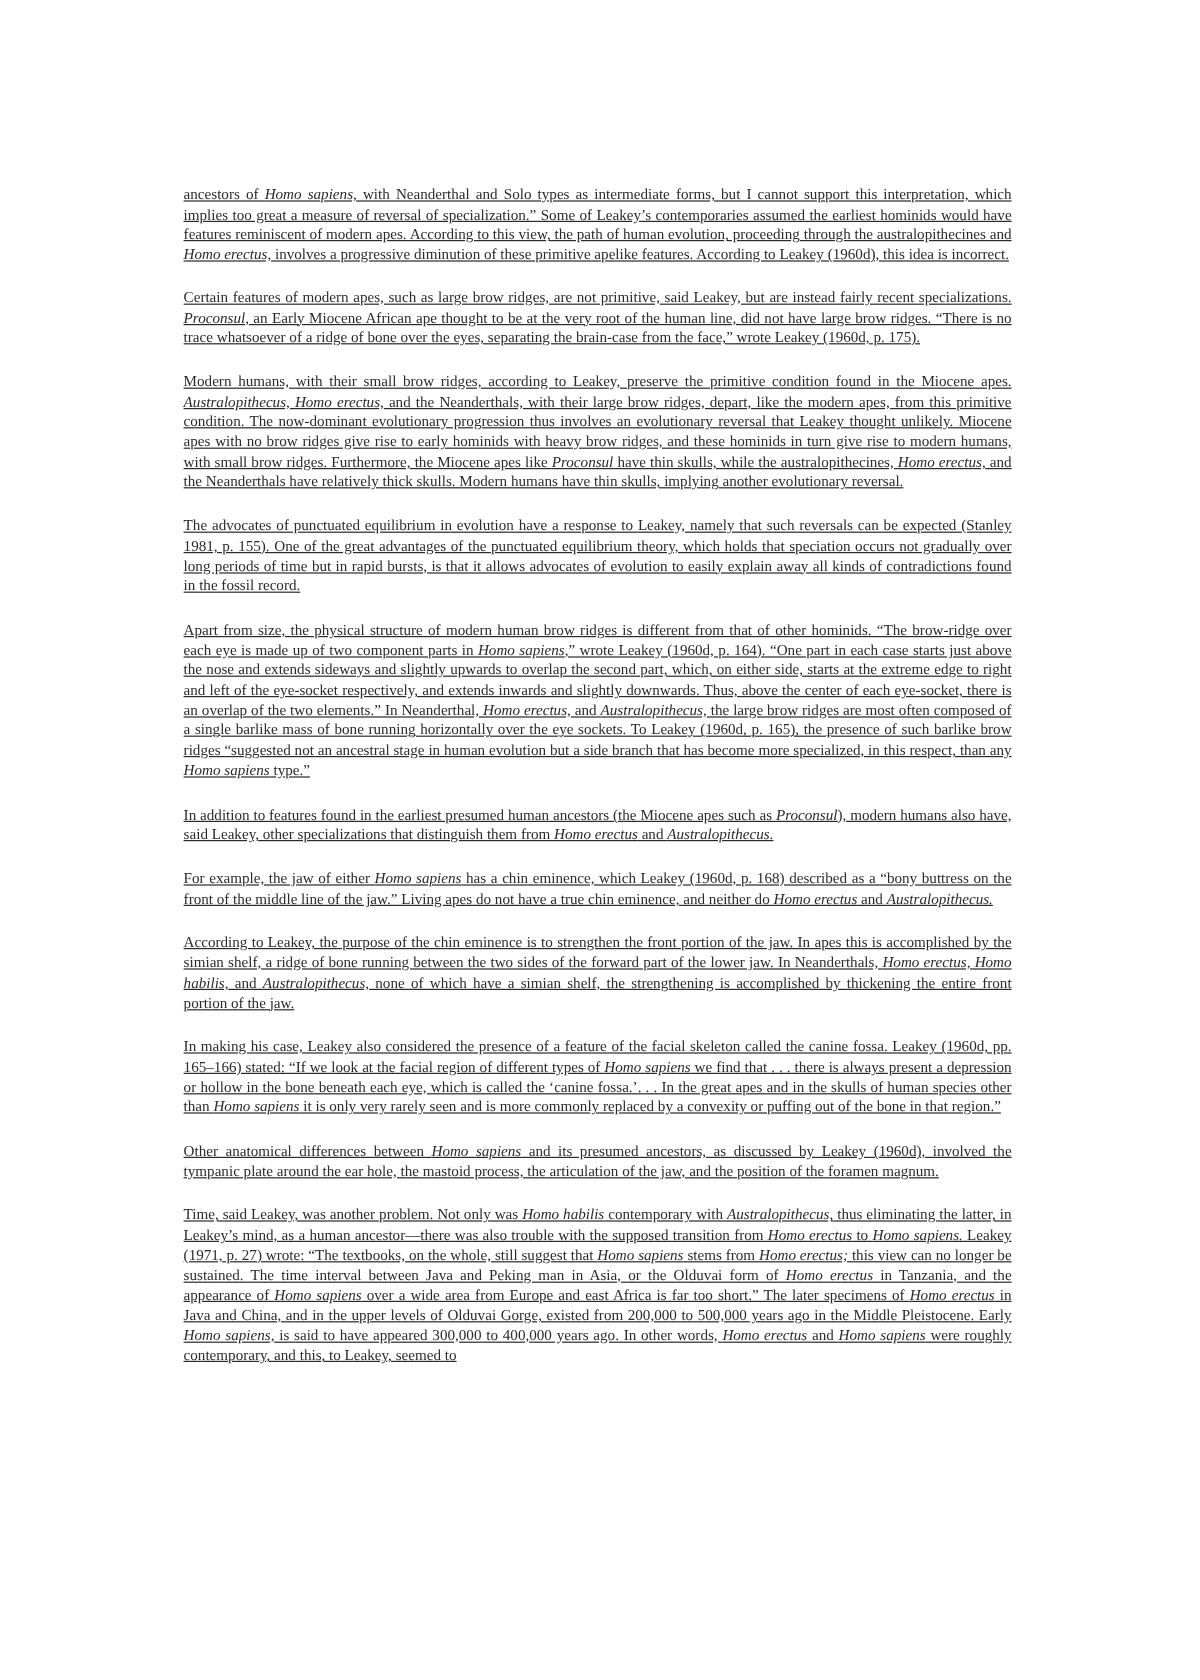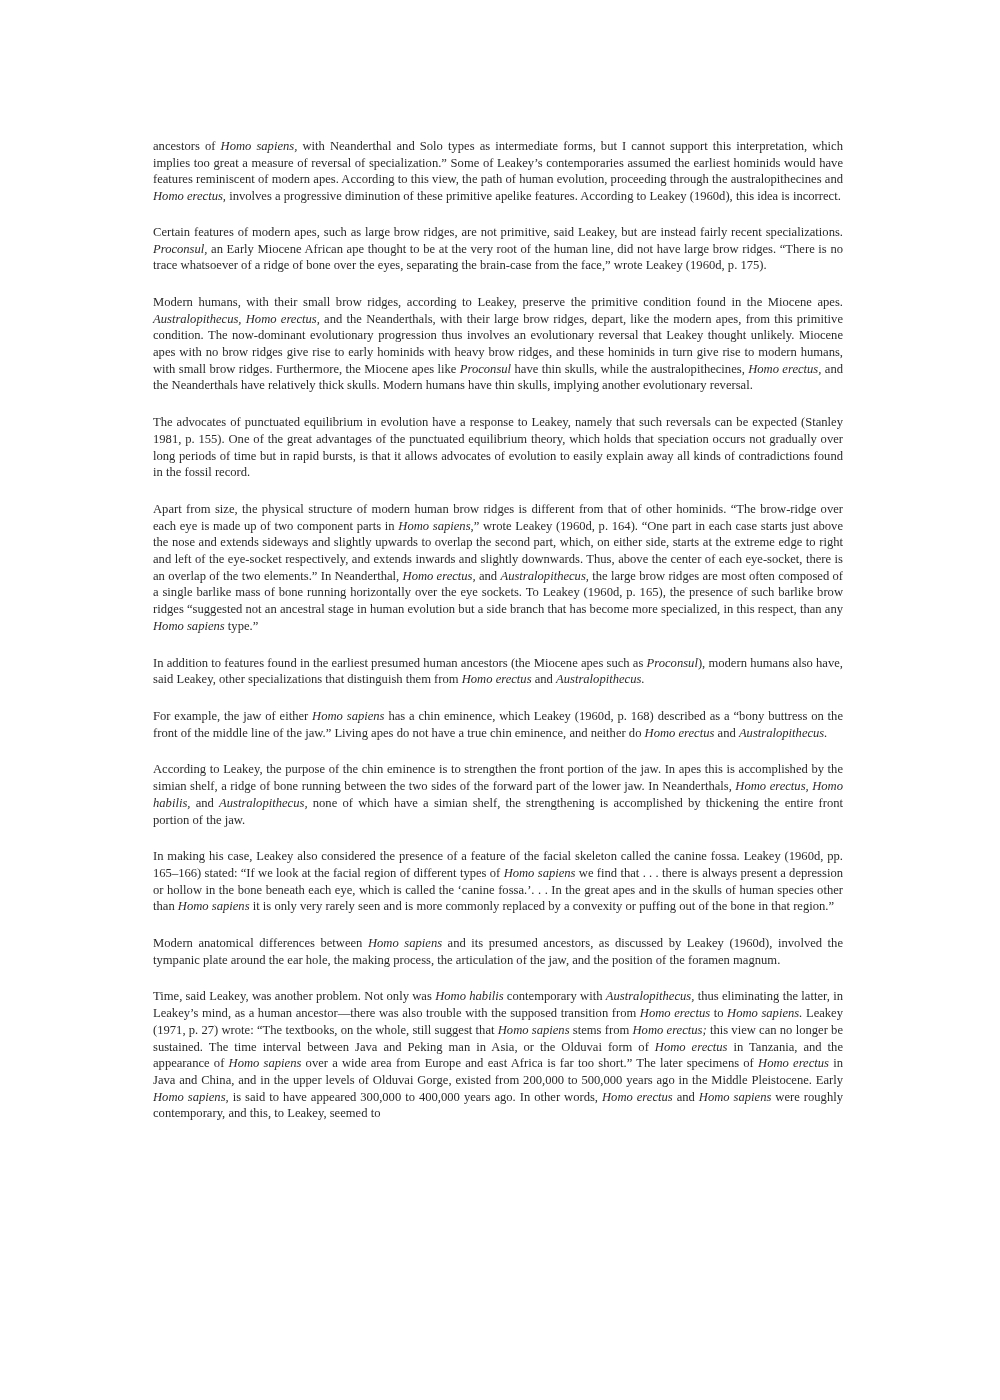--- a/index.html
+++ b/index.html
@@ -8,32 +8,32 @@
     position: absolute;
     left: 153px;
     top: 138px;
     width: 690px;
     font-family: "Liberation Serif", "DejaVu Serif", serif;
     font-size: 12.6px;
     line-height: 16.7px;
     color: #2a2a2a;
     text-align: justify;
   }
-  .para { margin: 0 0 20px 0; }
+  .para { margin: 16px 0 20px 0; text-decoration: underline; }
   .para:first-child { margin-bottom: 19px; }
   .para em { font-style: italic; }
 </style>
 </head>
 <body>
 
 <div class="page" id="page-root">
     <p class="para"><span>ancestors of </span><em>Homo sapiens,</em><span> with Neanderthal and Solo types as intermediate forms, but I cannot support this interpretation, which implies too great a measure of reversal of specialization.” Some of Leakey’s contemporaries assumed the earliest hominids would have features reminiscent of modern apes. According to this view, the path of human evolution, proceeding through the australopithecines and </span><em>Homo erectus,</em><span> involves a progressive diminution of these primitive apelike features. According to Leakey (1960d), this idea is incorrect.</span></p>
     <p class="para"><span>Certain features of modern apes, such as large brow ridges, are not primitive, said Leakey, but are instead fairly recent specializations. </span><em>Proconsul,</em><span> an Early Miocene African ape thought to be at the very root of the human line, did not have large brow ridges. “There is no trace whatsoever of a ridge of bone over the eyes, separating the brain-case from the face,” wrote Leakey (1960d, p. 175).</span></p>
     <p class="para"><span>Modern humans, with their small brow ridges, according to Leakey, preserve the primitive condition found in the Miocene apes. </span><em>Australopithecus, Homo erectus,</em><span> and the Neanderthals, with their large brow ridges, depart, like the modern apes, from this primitive condition. The now-dominant evolutionary progression thus involves an evolutionary reversal that Leakey thought unlikely. Miocene apes with no brow ridges give rise to early hominids with heavy brow ridges, and these hominids in turn give rise to modern humans, with small brow ridges. Furthermore, the Miocene apes like </span><em>Proconsul</em><span> have thin skulls, while the australopithecines, </span><em>Homo erectus,</em><span> and the Neanderthals have relatively thick skulls. Modern humans have thin skulls, implying another evolutionary reversal.</span></p>
     <p class="para"><span>The advocates of punctuated equilibrium in evolution have a response to Leakey, namely that such reversals can be expected (Stanley 1981, p. 155). One of the great advantages of the punctuated equilibrium theory, which holds that speciation occurs not gradually over long periods of time but in rapid bursts, is that it allows advocates of evolution to easily explain away all kinds of contradictions found in the fossil record.</span></p>
     <p class="para"><span>Apart from size, the physical structure of modern human brow ridges is different from that of other hominids. “The brow-ridge over each eye is made up of two component parts in </span><em>Homo sapiens</em><span>,” wrote Leakey (1960d, p. 164). “One part in each case starts just above the nose and extends sideways and slightly upwards to overlap the second part, which, on either side, starts at the extreme edge to right and left of the eye-socket respectively, and extends inwards and slightly downwards. Thus, above the center of each eye-socket, there is an overlap of the two elements.” In Neanderthal, </span><em>Homo erectus,</em><span> and </span><em>Australopithecus,</em><span> the large brow ridges are most often composed of a single barlike mass of bone running horizontally over the eye sockets. To Leakey (1960d, p. 165), the presence of such barlike brow ridges “suggested not an ancestral stage in human evolution but a side branch that has become more specialized, in this respect, than any </span><em>Homo sapiens</em><span> type.”</span></p>
     <p class="para"><span>In addition to features found in the earliest presumed human ancestors (the Miocene apes such as </span><em>Proconsul</em><span>), modern humans also have, said Leakey, other specializations that distinguish them from </span><em>Homo erectus</em><span> and </span><em>Australopithecus.</em></p>
     <p class="para"><span>For example, the jaw of either </span><em>Homo sapiens</em><span> has a chin eminence, which Leakey (1960d, p. 168) described as a “bony buttress on the front of the middle line of the jaw.” Living apes do not have a true chin eminence, and neither do </span><em>Homo erectus</em><span> and </span><em>Australopithecus.</em></p>
     <p class="para"><span>According to Leakey, the purpose of the chin eminence is to strengthen the front portion of the jaw. In apes this is accomplished by the simian shelf, a ridge of bone running between the two sides of the forward part of the lower jaw. In Neanderthals, </span><em>Homo erectus, Homo habilis,</em><span> and </span><em>Australopithecus,</em><span> none of which have a simian shelf, the strengthening is accomplished by thickening the entire front portion of the jaw.</span></p>
     <p class="para"><span>In making his case, Leakey also considered the presence of a feature of the facial skeleton called the canine fossa. Leakey (1960d, pp. 165–166) stated: “If we look at the facial region of different types of </span><em>Homo sapiens</em><span> we find that . . . there is always present a depression or hollow in the bone beneath each eye, which is called the ‘canine fossa.’. . . In the great apes and in the skulls of human species other than </span><em>Homo sapiens</em><span> it is only very rarely seen and is more commonly replaced by a convexity or puffing out of the bone in that region.”</span></p>
-    <p class="para"><span>Modern anatomical differences between </span><em>Homo sapiens</em><span> and its presumed ancestors, as discussed by Leakey (1960d), involved the tympanic plate around the ear hole, the making process, the articulation of the jaw, and the position of the foramen magnum.</span></p>
+    <p class="para"><span>Other anatomical differences between </span><em>Homo sapiens</em><span> and its presumed ancestors, as discussed by Leakey (1960d), involved the tympanic plate around the ear hole, the mastoid process, the articulation of the jaw, and the position of the foramen magnum.</span></p>
     <p class="para"><span>Time, said Leakey, was another problem. Not only was </span><em>Homo habilis</em><span> contemporary with </span><em>Australopithecus,</em><span> thus eliminating the latter, in Leakey’s mind, as a human ancestor—there was also trouble with the supposed transition from </span><em>Homo erectus</em><span> to </span><em>Homo sapiens.</em><span> Leakey (1971, p. 27) wrote: “The textbooks, on the whole, still suggest that </span><em>Homo sapiens</em><span> stems from </span><em>Homo erectus;</em><span> this view can no longer be sustained. The time interval between Java and Peking man in Asia, or the Olduvai form of </span><em>Homo erectus</em><span> in Tanzania, and the appearance of </span><em>Homo sapiens</em><span> over a wide area from Europe and east Africa is far too short.” The later specimens of </span><em>Homo erectus</em><span> in Java and China, and in the upper levels of Olduvai Gorge, existed from 200,000 to 500,000 years ago in the Middle Pleistocene. Early </span><em>Homo sapiens,</em><span> is said to have appeared 300,000 to 400,000 years ago. In other words, </span><em>Homo erectus</em><span> and </span><em>Homo sapiens</em><span> were roughly contemporary, and this, to Leakey, seemed to</span></p>
   </div>
 
 </body></html>

